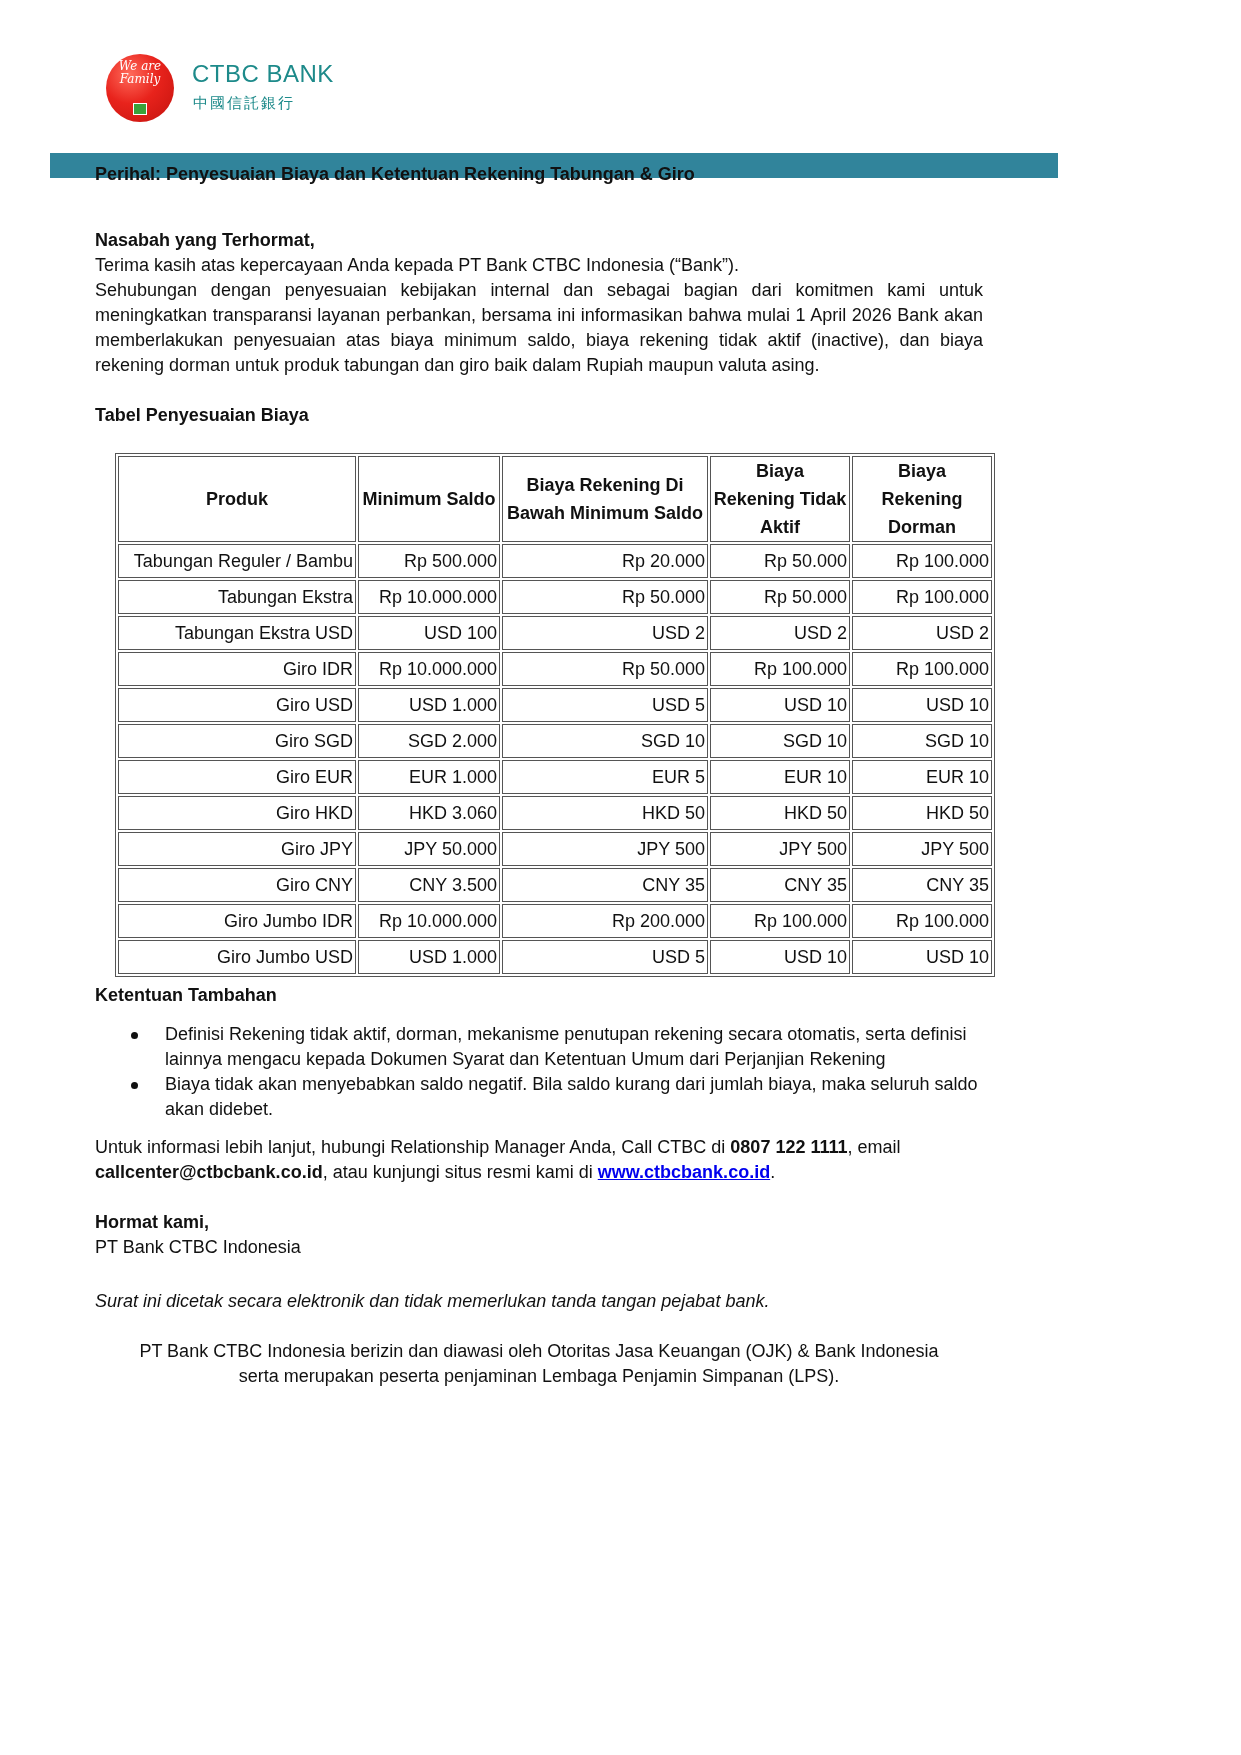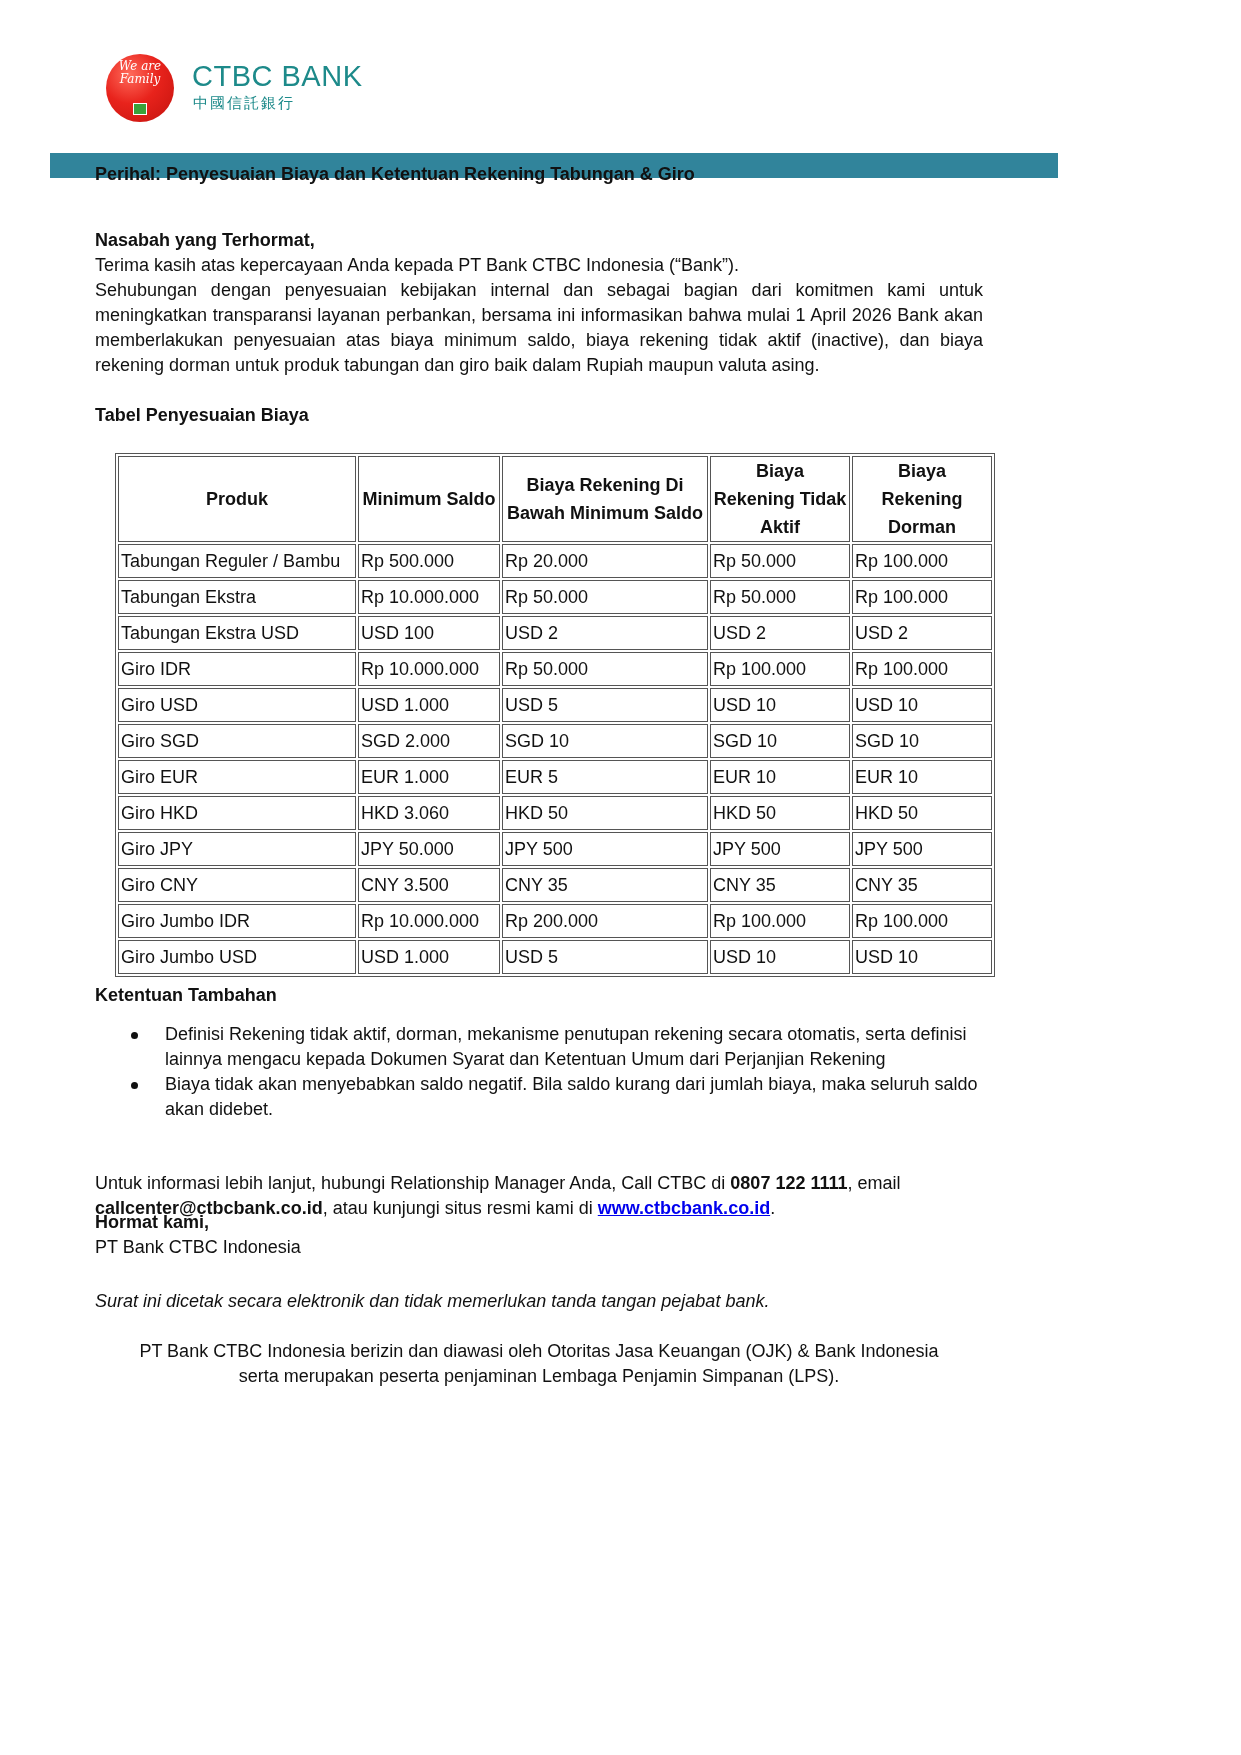--- a/index.html
+++ b/index.html
@@ -6,31 +6,31 @@
   body { width:1241px; height:1755px; position:relative; overflow:hidden;
          font-family:"Liberation Sans", sans-serif; color:#111; }
   .page { position:absolute; left:0; top:0; width:1105px; height:1655px; }
   .logo { position:absolute; left:106px; top:54px; width:260px; height:70px; }
   .logo-circle { position:absolute; left:0; top:0; width:68px; height:68px; border-radius:50%;
     background: radial-gradient(circle at 35% 30%, #ff6a5a 0%, #e8231c 45%, #c3120d 100%); }
   .logo-script { position:absolute; left:4px; top:6px; width:60px; font-family:"DejaVu Serif", serif;
     font-style:italic; color:#fff; font-size:12px; line-height:13px; text-align:center; }
   .logo-square { position:absolute; left:27px; top:49px; width:12px; height:10px; background:#3aa23a;
     border:1px solid #fff; }
-  .brand-name { position:absolute; left:86px; top:6px; font-size:29px; color:#1d8a8a; letter-spacing:0.5px; font-weight:normal; }
+  .brand-name { position:absolute; left:86px; top:6px; font-size:24px; color:#1d8a8a; letter-spacing:0.5px; font-weight:normal; }
   .brand-chinese { position:absolute; left:87px; top:40px; font-size:15px; color:#1d8a8a; letter-spacing:2px; }
   .band { position:absolute; left:50px; top:153px; width:1008px; height:25px; background:#31849b; }
   .txt { position:absolute; left:95px; font-size:18px; line-height:25px; }
   .b { font-weight:bold; }
   .just { width:888px; text-align:justify; }
   .fee-table { position:absolute; left:115px; top:453px; border:1px solid #555; border-spacing:2px;
     background:#fff; font-size:18px; }
   .fee-table td, .fee-table th { border:1px solid #555; padding:0 2px; height:32px; }
   .fee-table th { font-weight:bold; text-align:center; height:59px; line-height:28px; }
-  .fee-table td { text-align:left; line-height:28px; }
+  .fee-table td { text-align:right; line-height:28px; }
   .bullets { position:absolute; left:115px; top:1010px; width:880px; font-size:18px; line-height:25px; margin:12px; padding:0; list-style:none; }
   .bullets li { position:relative; padding-left:38px; }
   .bullets li .dot { position:absolute; left:4px; top:10px; width:7px; height:7px; border-radius:50%; background:#111; }
   a.link { color:#0000ee; text-decoration:underline; font-weight:bold; }
   .center { position:absolute; left:95px; width:888px; text-align:center; font-size:18px; line-height:25px; }
 </style>
 </head>
 <body>
 
 <div class="page">
@@ -151,21 +151,21 @@
         </tr>
       </tbody>
   </table>
 
   <div class="txt b" style="top:983px;">Ketentuan Tambahan</div>
   <ul class="bullets">
     <li><span class="dot"></span><span>Definisi Rekening tidak aktif, dorman, mekanisme penutupan rekening secara otomatis, serta definisi lainnya mengacu kepada Dokumen Syarat dan Ketentuan Umum dari Perjanjian Rekening</span></li>
     <li><span class="dot"></span><span>Biaya tidak akan menyebabkan saldo negatif. Bila saldo kurang dari jumlah biaya, maka seluruh saldo akan didebet.</span></li>
   </ul>
 
-  <div class="txt" style="top:1135px; width:900px;margin-top:36px;">
+  <div class="txt" style="top:1135px; width:900px;">
     <span>Untuk informasi lebih lanjut, hubungi Relationship Manager Anda, Call CTBC di </span><span class="b">0807 122 1111</span><span>, email</span><br>
     <span class="b">callcenter@ctbcbank.co.id</span><span>, atau kunjungi situs resmi kami di </span><a class="link" href="#">www.ctbcbank.co.id</a><span>.</span>
   </div>
 
   <div class="txt b" style="top:1210px;">Hormat kami,</div>
   <div class="txt" style="top:1235px;">PT Bank CTBC Indonesia</div>
 
   <div class="txt" style="top:1289px; font-style:italic;">Surat ini dicetak secara elektronik dan tidak memerlukan tanda tangan pejabat bank.</div>
 
   <div class="center" style="top:1339px;">PT Bank CTBC Indonesia berizin dan diawasi oleh Otoritas Jasa Keuangan (OJK) &amp; Bank Indonesia</div>

